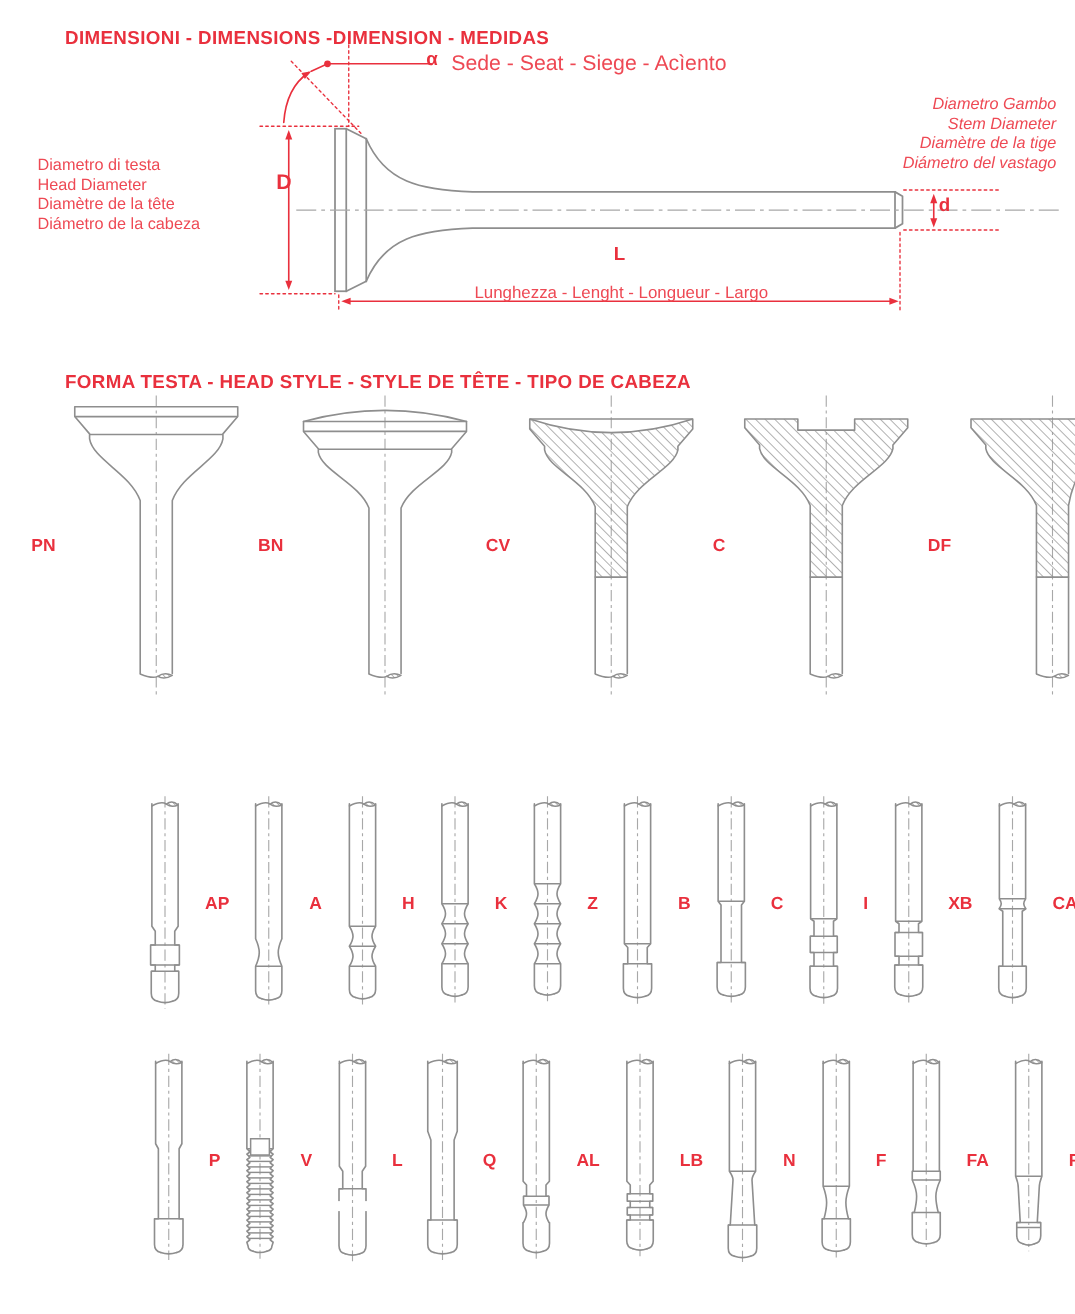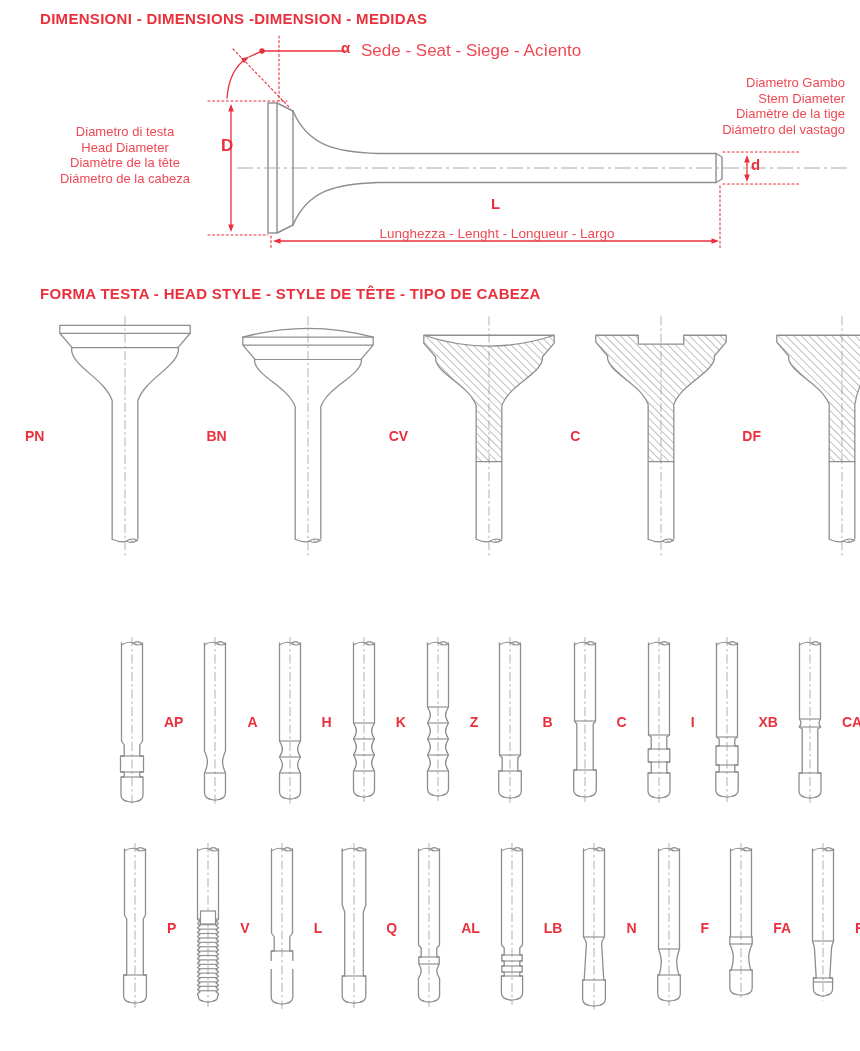--- a/index.html
+++ b/index.html
@@ -1,28 +1,28 @@
 <!DOCTYPE html>
 <html style="--accent: #e9303d; --accent-light: #ee4954; --line: #8e8e8e;"><head>
 <meta charset="utf-8">
 <style>
   :root{ --accent:#e9303d; --accent-light:#ee4954; --line:#8e8e8e; }
   html,body{margin:0;padding:0;background:#fff;}
   .page{position:relative;width:860px;height:1051px;background:#fff;overflow:hidden;
         font-family:"Liberation Sans",sans-serif;}
-  .sec-title{position:absolute;margin:0;font-size:15px;font-weight:700;color:var(--accent);
+  .sec-title{position:absolute;margin:12px;font-size:15px;font-weight:700;color:var(--accent);
              letter-spacing:.3px;white-space:nowrap;}
   .dim-diagram{position:absolute;left:0;top:30px;width:860px;height:230px;}
   .dim-diagram svg{position:absolute;left:0;top:0;}
   .lbl{position:absolute;color:var(--accent-light);font-size:13px;line-height:15.5px;white-space:nowrap;}
   .lbl.bold{color:var(--accent);font-weight:700;}
   .alpha{left:341px;top:10px;font-size:15px;}
   .seat{left:361px;top:13px;font-size:17px;}
-  .stem-diam{right:15px;top:45px;text-align:right;}
-  .head-diam{left:30px;top:94px;width:190px;text-align:center;}
+  .stem-diam{right:15px;top:45px;text-align:right;font-style:italic;}
+  .head-diam{left:30px;top:94px;width:190px;text-align:left;}
   .sym-D{left:221px;top:108px;font-size:17px;}
   .sym-d{left:751px;top:127px;font-size:15px;}
   .sym-L{left:491px;top:166px;font-size:15px;}
   .len-lbl{left:330px;top:186px;width:334px;text-align:center;font-size:13.5px;margin-top:10px;}
   .row{position:absolute;display:flex;}
   .head-row{left:25px;top:310px;width:810px;}
   .stem-row1{left:100px;top:634px;width:712px;}
   .stem-row2{left:103px;top:840px;width:722px;}
   .fig-col{flex:1;display:flex;flex-direction:row;align-items:center;}
   .fig-label{font-weight:700;font-size:14px;color:var(--accent);text-align:center;height:20px;line-height:20px;}

